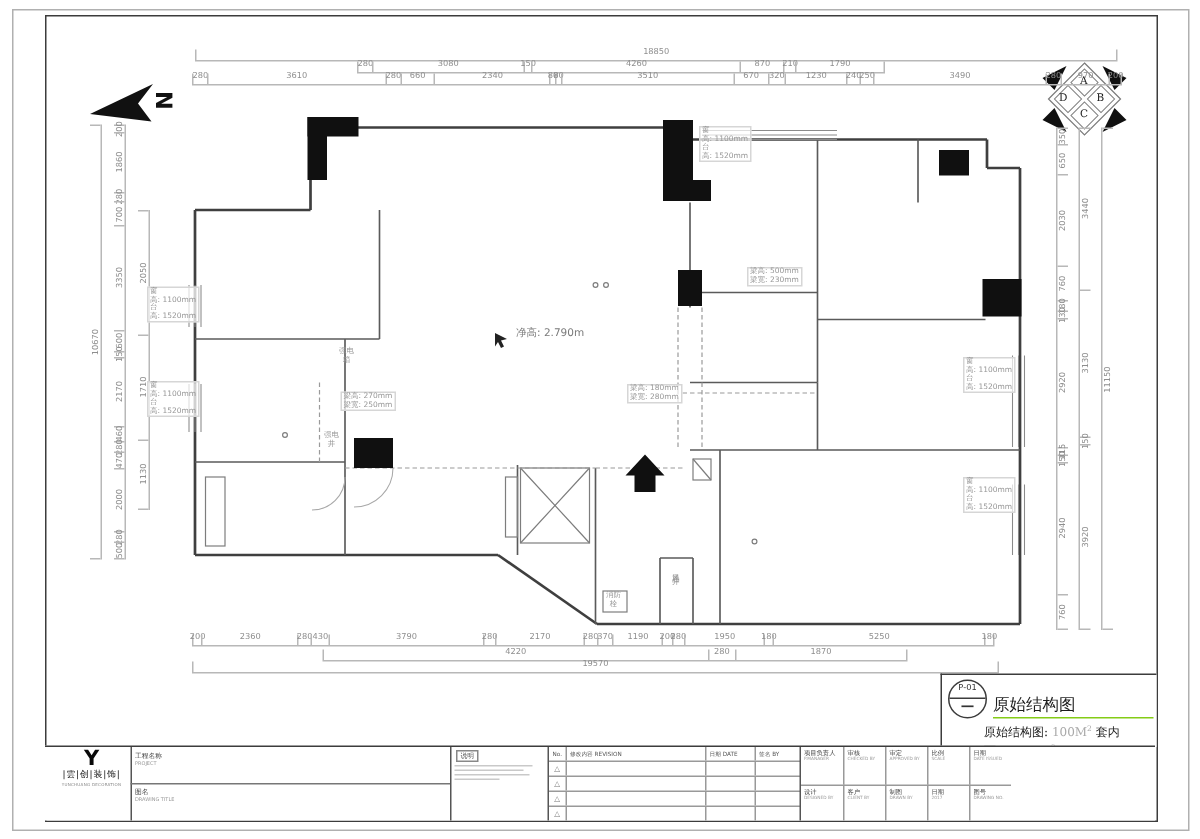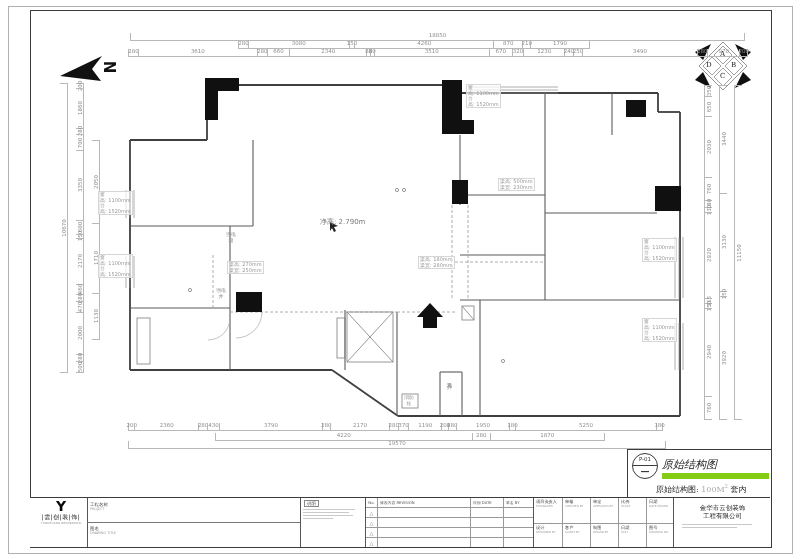--- a/index.html
+++ b/index.html
@@ -30,21 +30,21 @@
   .clear-h{font-size:7px;color:#7a7a7a;}
   .vert{writing-mode:vertical-rl;letter-spacing:1px;}
   .compass-letter{position:absolute;font-size:7px;color:#222;font-family:"DejaVu Serif",serif;}
   .north-n{position:absolute;font-size:15px;font-weight:bold;color:#111;transform:rotate(90deg);}
   
   .pbox{left:627px;top:449px;width:143px;height:48px;border-left:1px solid #3c3c3c;border-top:1px solid #3c3c3c;background:#fff;}
   .phead{display:flex;align-items:flex-end;gap:4px;padding:3px 2px 0 4px;border-bottom:0;}
   .pbubble{width:24px;height:24px;border:1px solid #3c3c3c;border-radius:50%;display:flex;flex-direction:column;align-items:center;flex:none;}
   .pbubble span{font-size:5.5px;line-height:11px;border-bottom:1px solid #3c3c3c;width:100%;text-align:center;}
   .pbubble b{font-size:9px;line-height:11px;}
-  .ptitle{font-size:11px;color:#1d1d1d;border-bottom:6px solid #84cc16;flex:1;padding-bottom:1px;font-family:"DejaVu Serif",serif;font-style:italic;}
+  .ptitle{font-size:11px;color:#1d1d1d;border-bottom:1px solid #84cc16;flex:1;padding-bottom:1px;font-family:"DejaVu Serif",serif;}
   .parea{padding:2px 0 0 28px;font-size:8px;line-height:10px;color:#1d1d1d;font-family:"DejaVu Serif",serif;}
   .parea .val{color:#a9a9a9;}
   .parea sup{font-size:5px;}
   
   .tb{left:30px;top:497px;width:740px;height:49px;border-top:1px solid #3c3c3c;background:#fff;font-size:4.5px;}
   .tb .cell{position:absolute;border-left:1px solid #555;top:0;bottom:0;}
   .tb .hline{position:absolute;height:0;border-top:0.5px solid #777;}
   .logo{left:6px;top:2px;width:50px;text-align:center;}
   .logo .mark{font-size:14px;font-weight:bold;line-height:13px;color:#090909;}
   .logo .ltext{font-size:6px;color:#111;letter-spacing:0.5px;line-height:8px;}
@@ -444,21 +444,21 @@
     <span class="dseg" style="flex-grow: 3920;">
       <i>3920</i>
     </span>
   </div>
 <div class="dimrow v vl" style="left:734px;top:85px;height:335px;">
     <span class="dseg" style="flex-grow: 11150;">
       <i>11150</i>
     </span>
   </div>
 
-<span class="lbl clear-h" style="left:320px;top:220px;">净高: 2.790m</span>
+<span class="lbl clear-h" style="left:344px;top:220px;">净高: 2.790m</span>
 
 <div class="lbl stack boxed" style="left:98px;top:191px;">
   <span>窗</span>
     <span>高: 1100mm</span>
   <span>台</span>
     <span>高: 1520mm</span>
 </div>
 <div class="lbl stack boxed" style="left:98px;top:254px;">
   <span>窗</span>
     <span>高: 1100mm</span>
@@ -631,19 +631,13 @@
           <span class="cn">日期</span>
           <span class="en">2017</span>
         </div>
       <div class="gcell">
           <span class="cn">图号</span>
           <span class="en">DRAWING NO.</span>
         </div>
     </div>
   </div>
 
-  <div class="cell company" style="left:643px;width:97px;">
-    <div class="l">金华市云创装饰</div>
-    <div class="l">工程有限公司</div>
-    <div class="bar" style="width:70px;margin-left:8px;margin-top:4px;"></div>
-    <div class="bar" style="width:55px;margin-left:8px;"></div>
-  </div>
 </div>
 
 </body></html>

